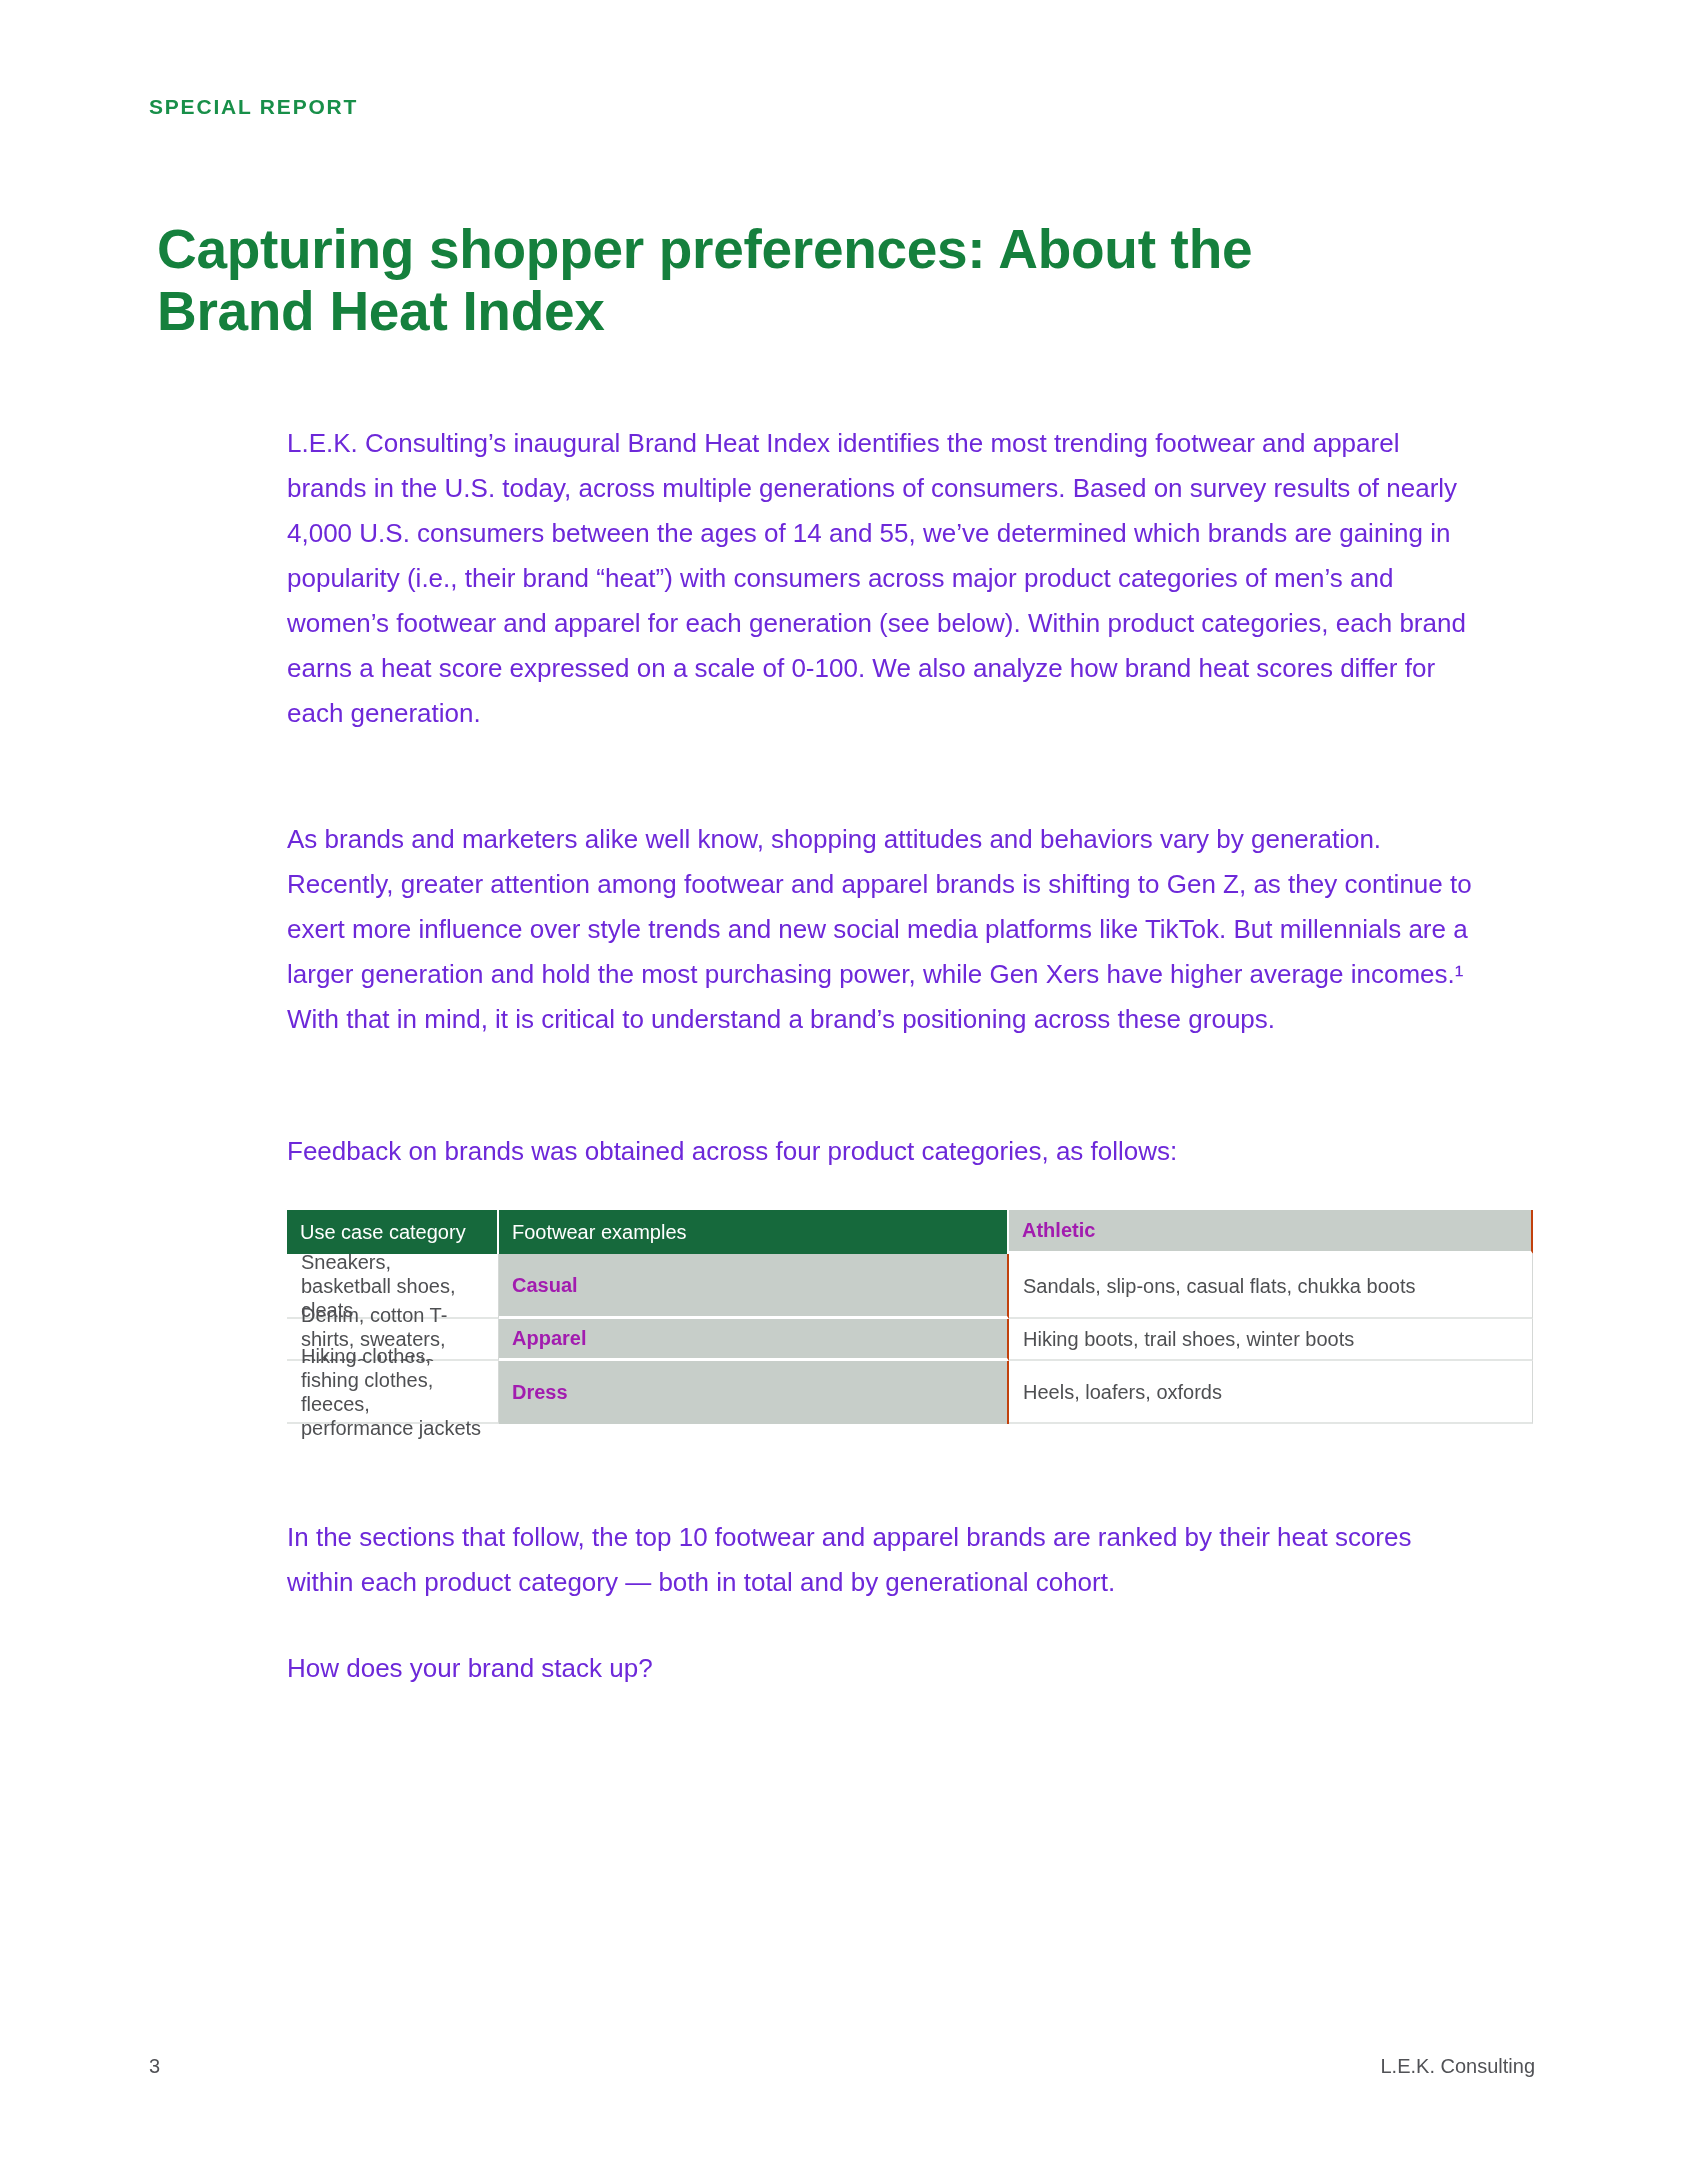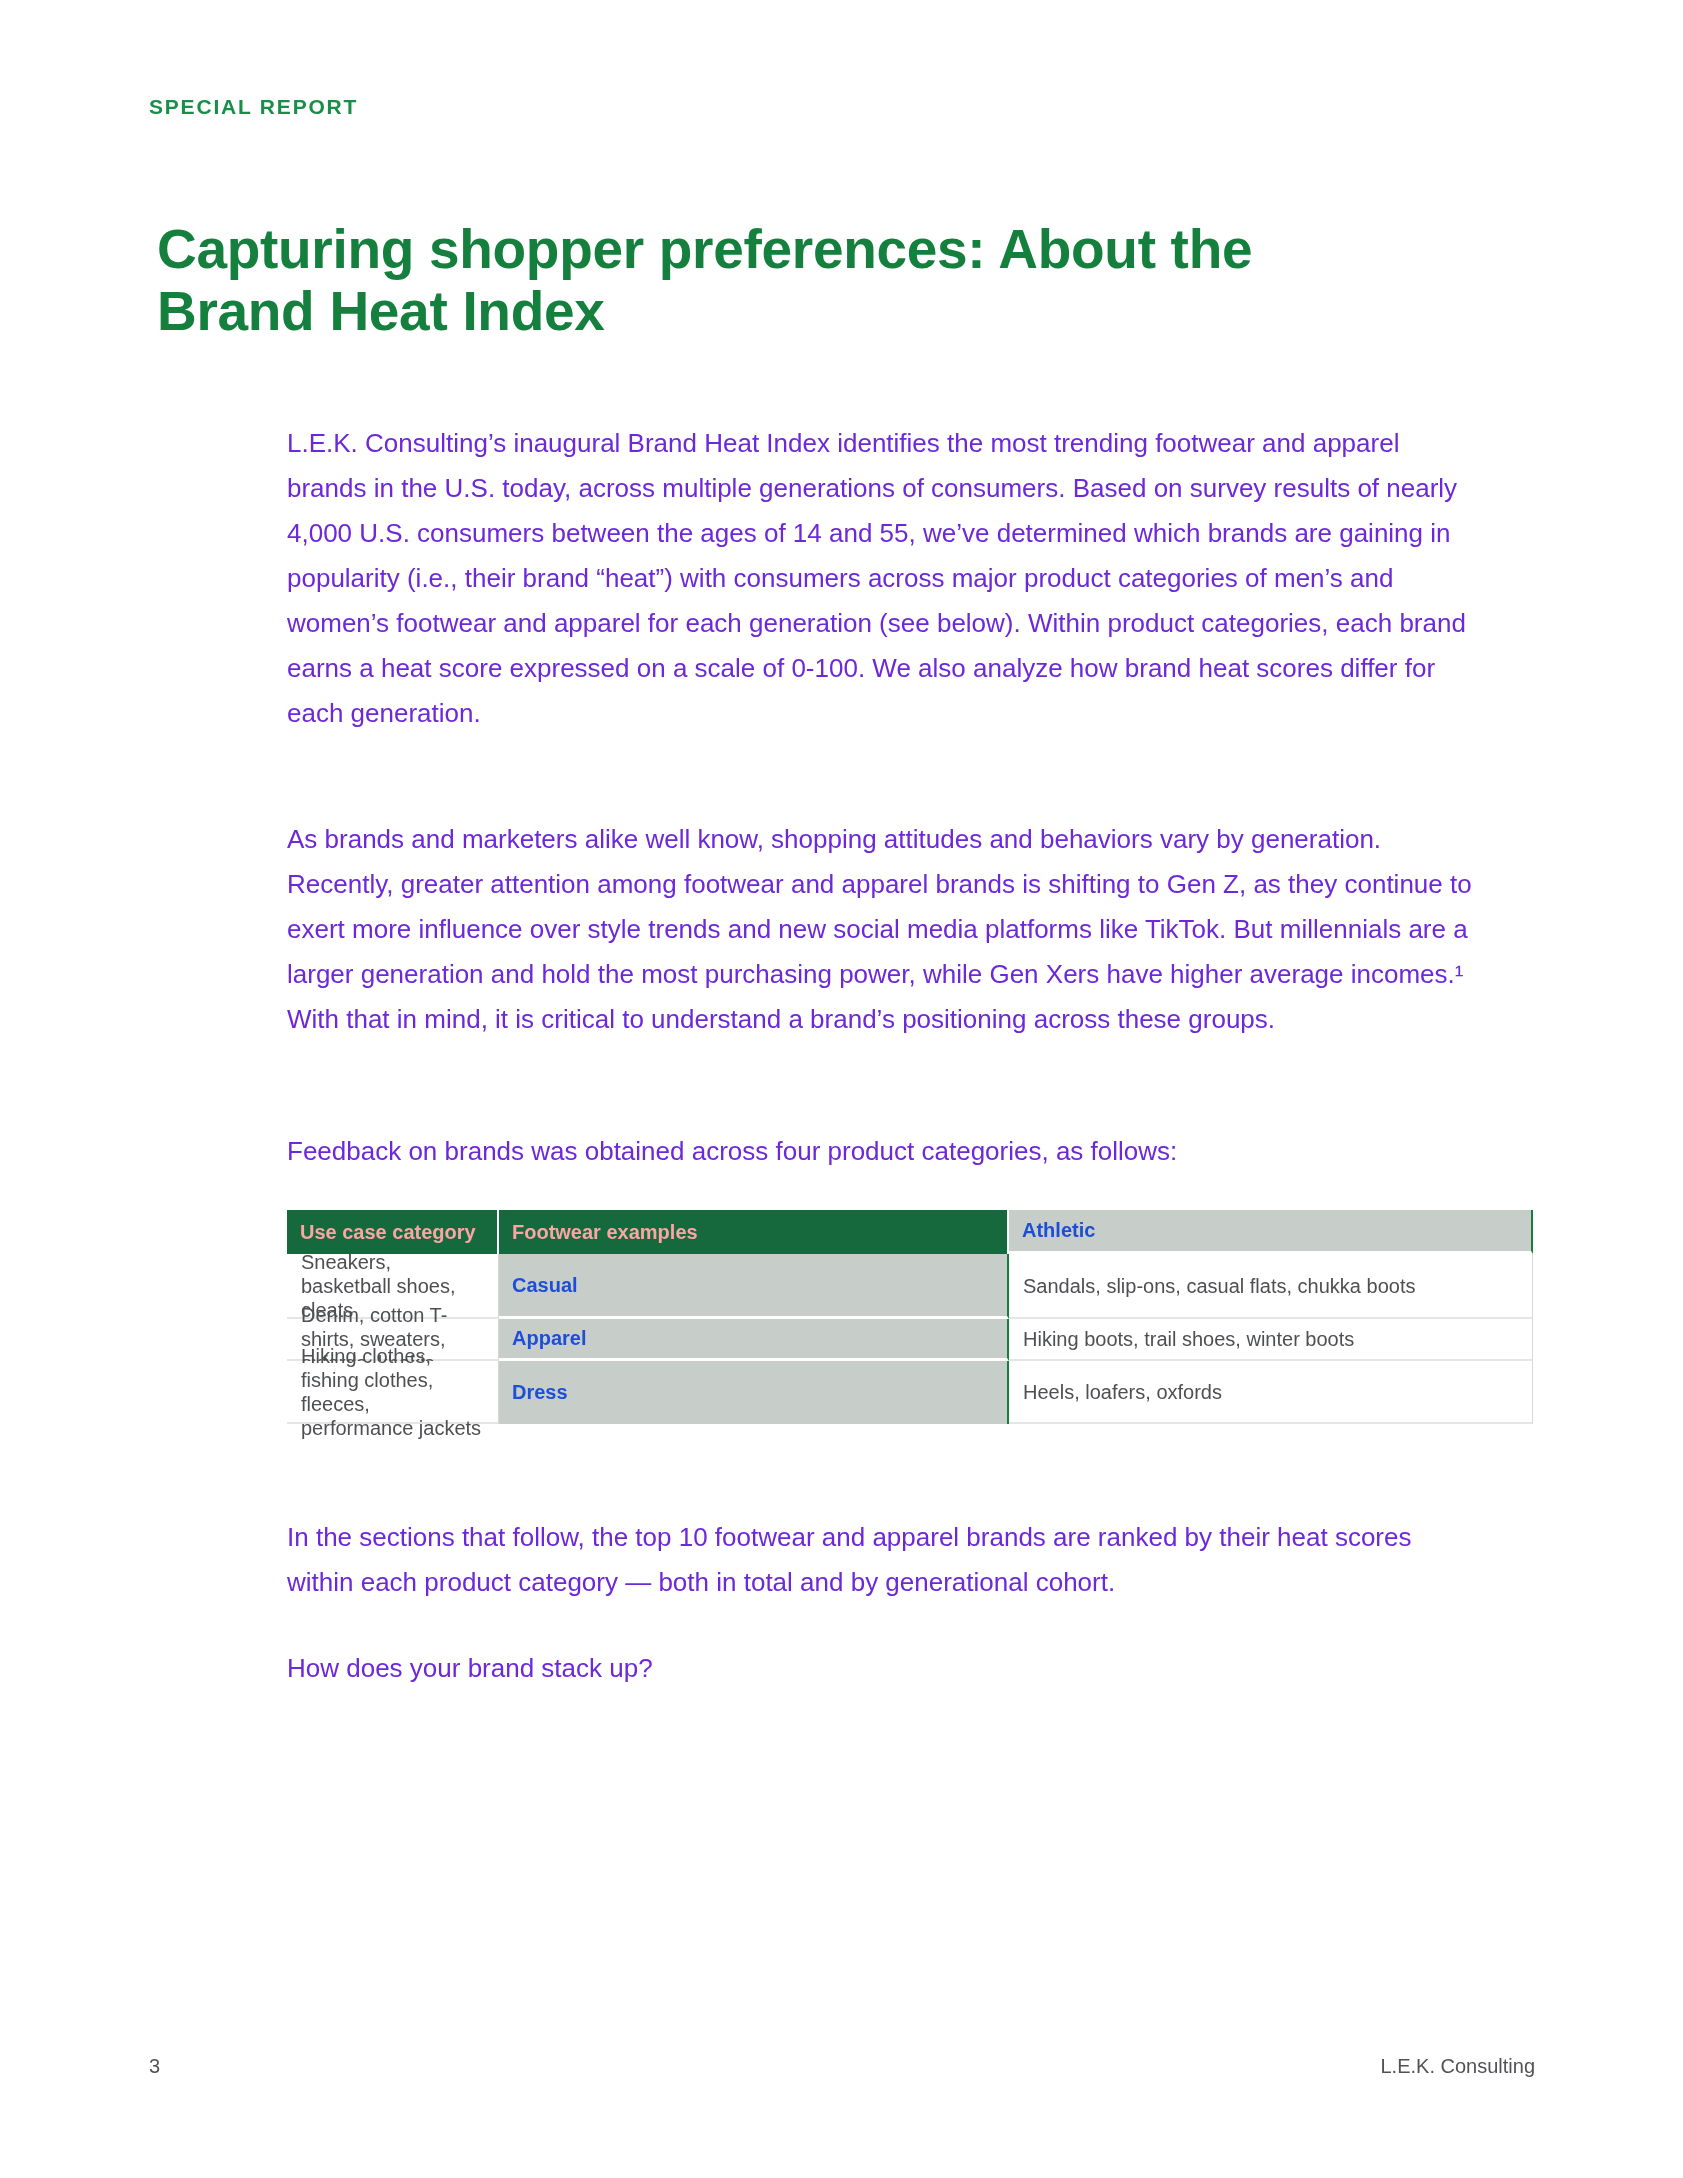--- a/index.html
+++ b/index.html
@@ -57,40 +57,40 @@
     position: absolute;
     left: 287px;
     top: 1210px;
     width: 1245px;
     display: grid;
     grid-template-columns: 212px 510px 524px;
     grid-template-rows: 44px 65px 42px 63px 44px;
   }
   .th {
     background: #16693C;
-    color: #fca5a5;
-    font-weight: bold;
+    color: #ffffff;
+    font-weight: normal;
     font-size: 20px;
     display: flex;
     align-items: center;
     padding-left: 13px;
     box-sizing: border-box;
   }
   .th.sep { border-right: 2px solid #ffffff; }
   .cat {
     background: #C7CEC9;
-    color: #1d4ed8;
+    color: #a21caf;
     font-weight: bold;
     font-size: 20px;
     display: flex;
     align-items: center;
     padding-left: 13px;
     box-sizing: border-box;
     border-bottom: 3px solid #ffffff;
-    border-right: 2px solid #15803d;
+    border-right: 2px solid #c2410c;
   }
   .cat.last { border-bottom: none; }
   .cell {
     background: #ffffff;
     color: #4E4F52;
     font-size: 20px;
     line-height: 24px;
     display: flex;
     align-items: center;
     padding: 6px 12px 6px 14px;

